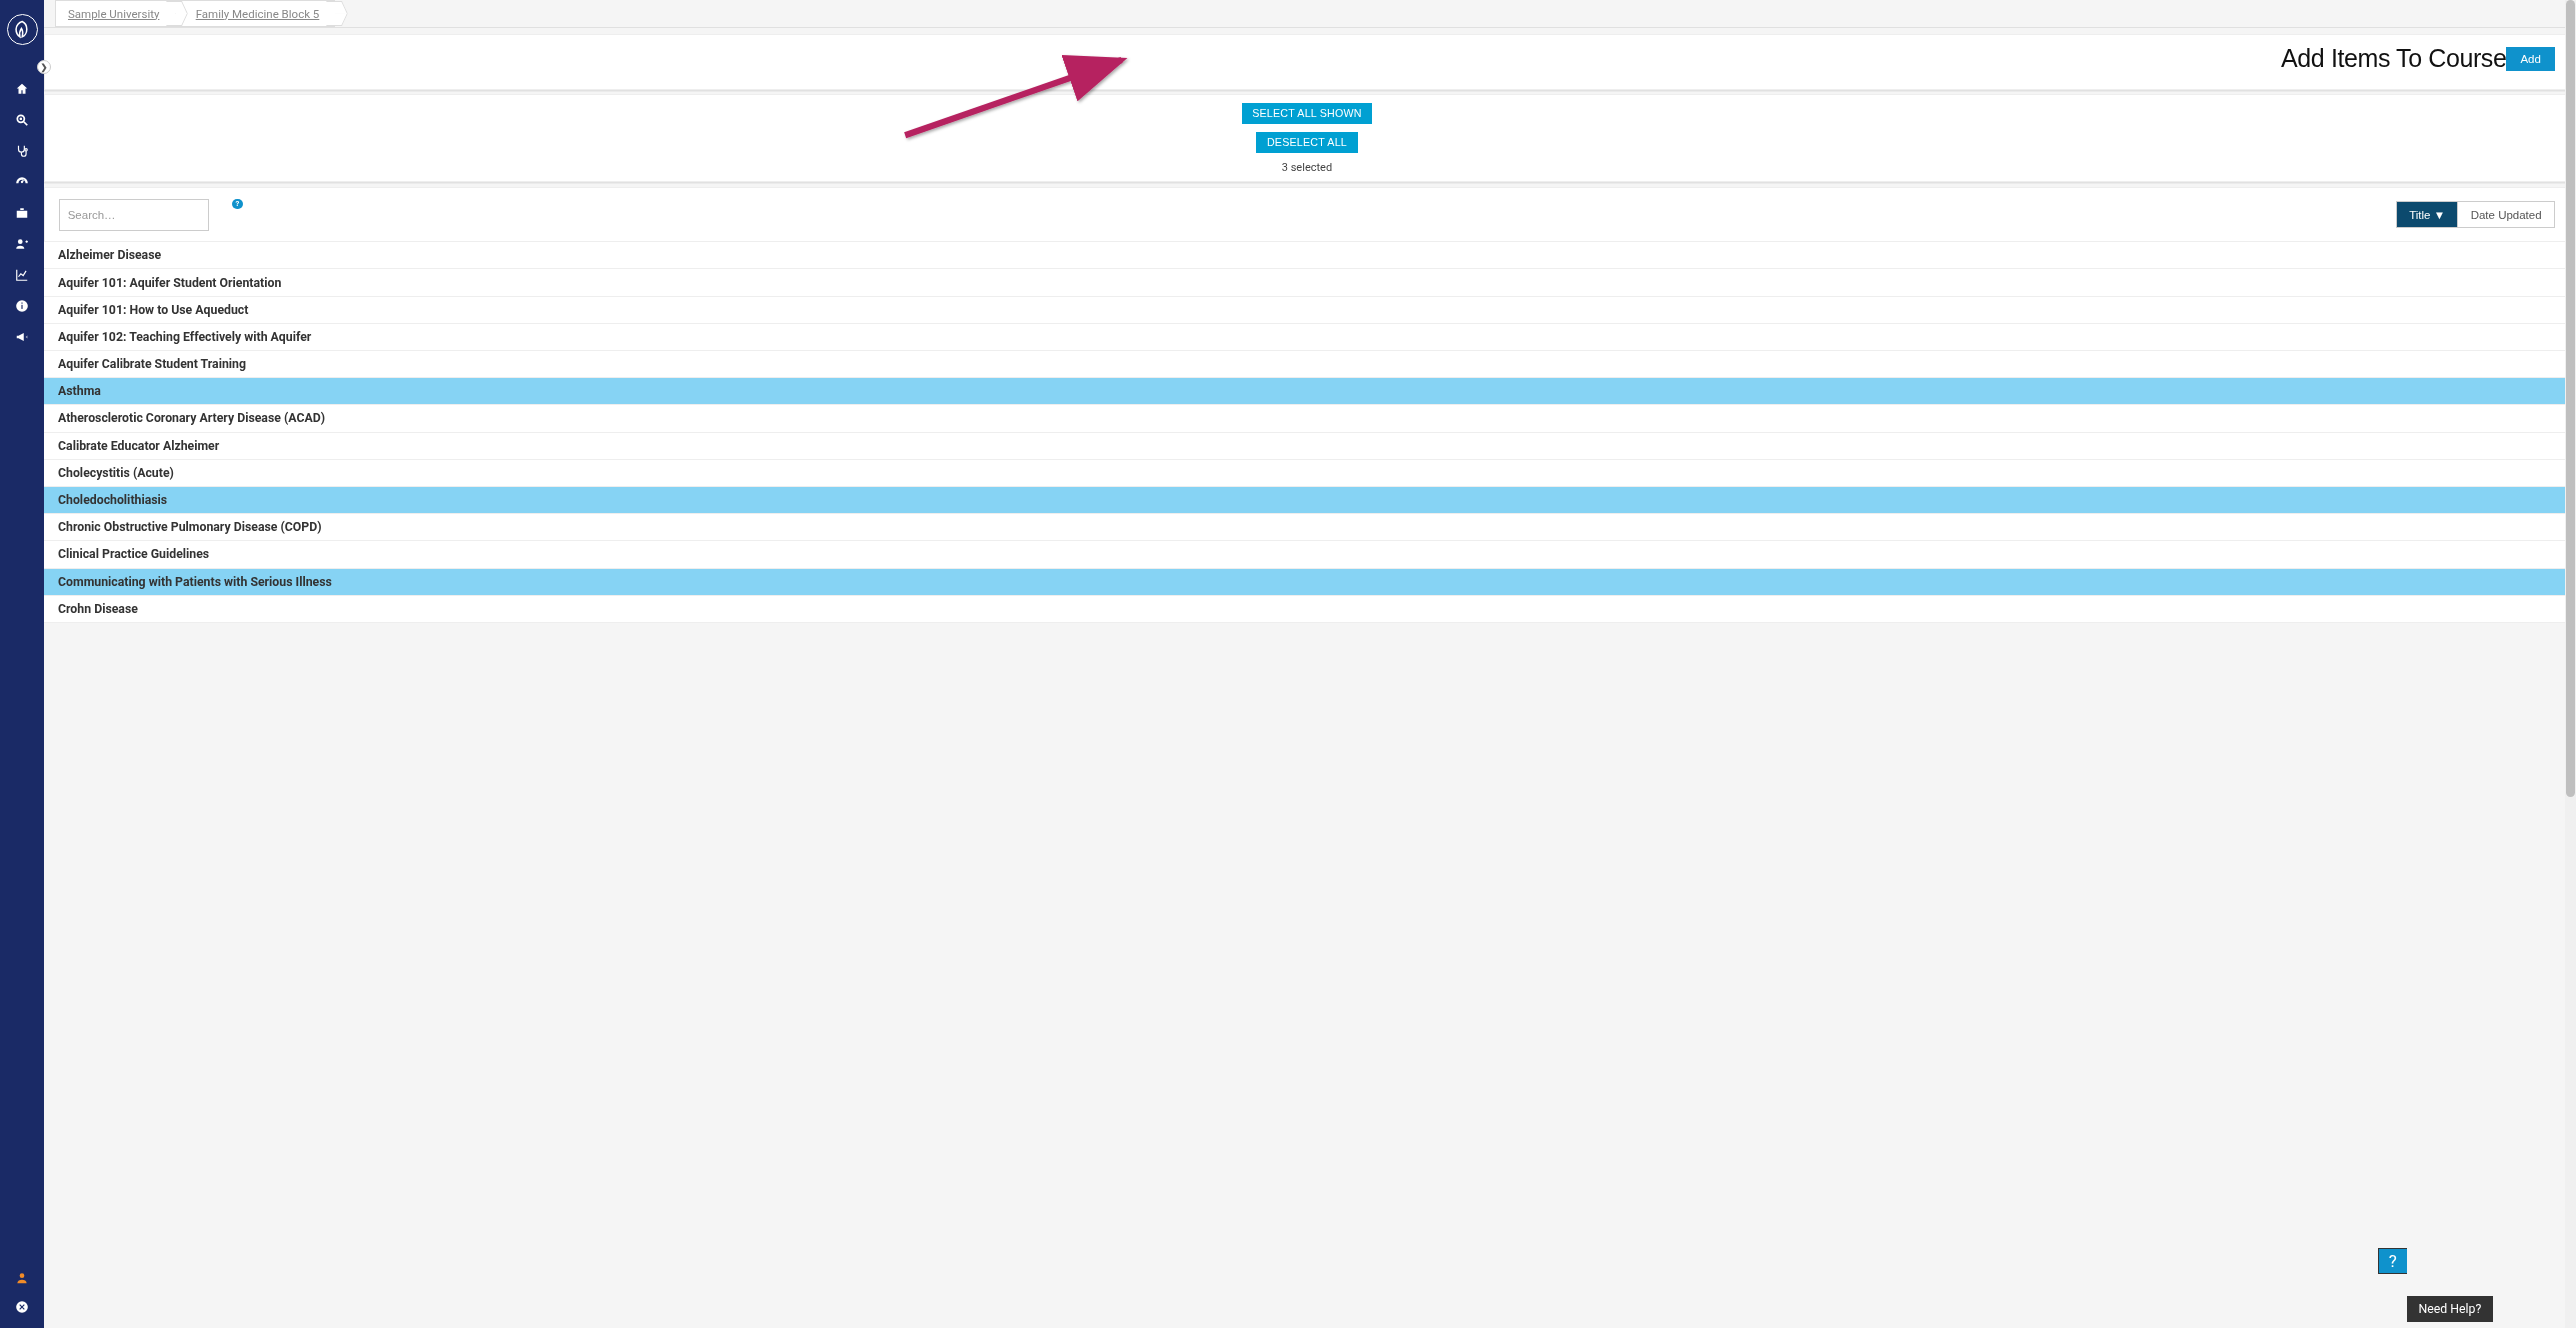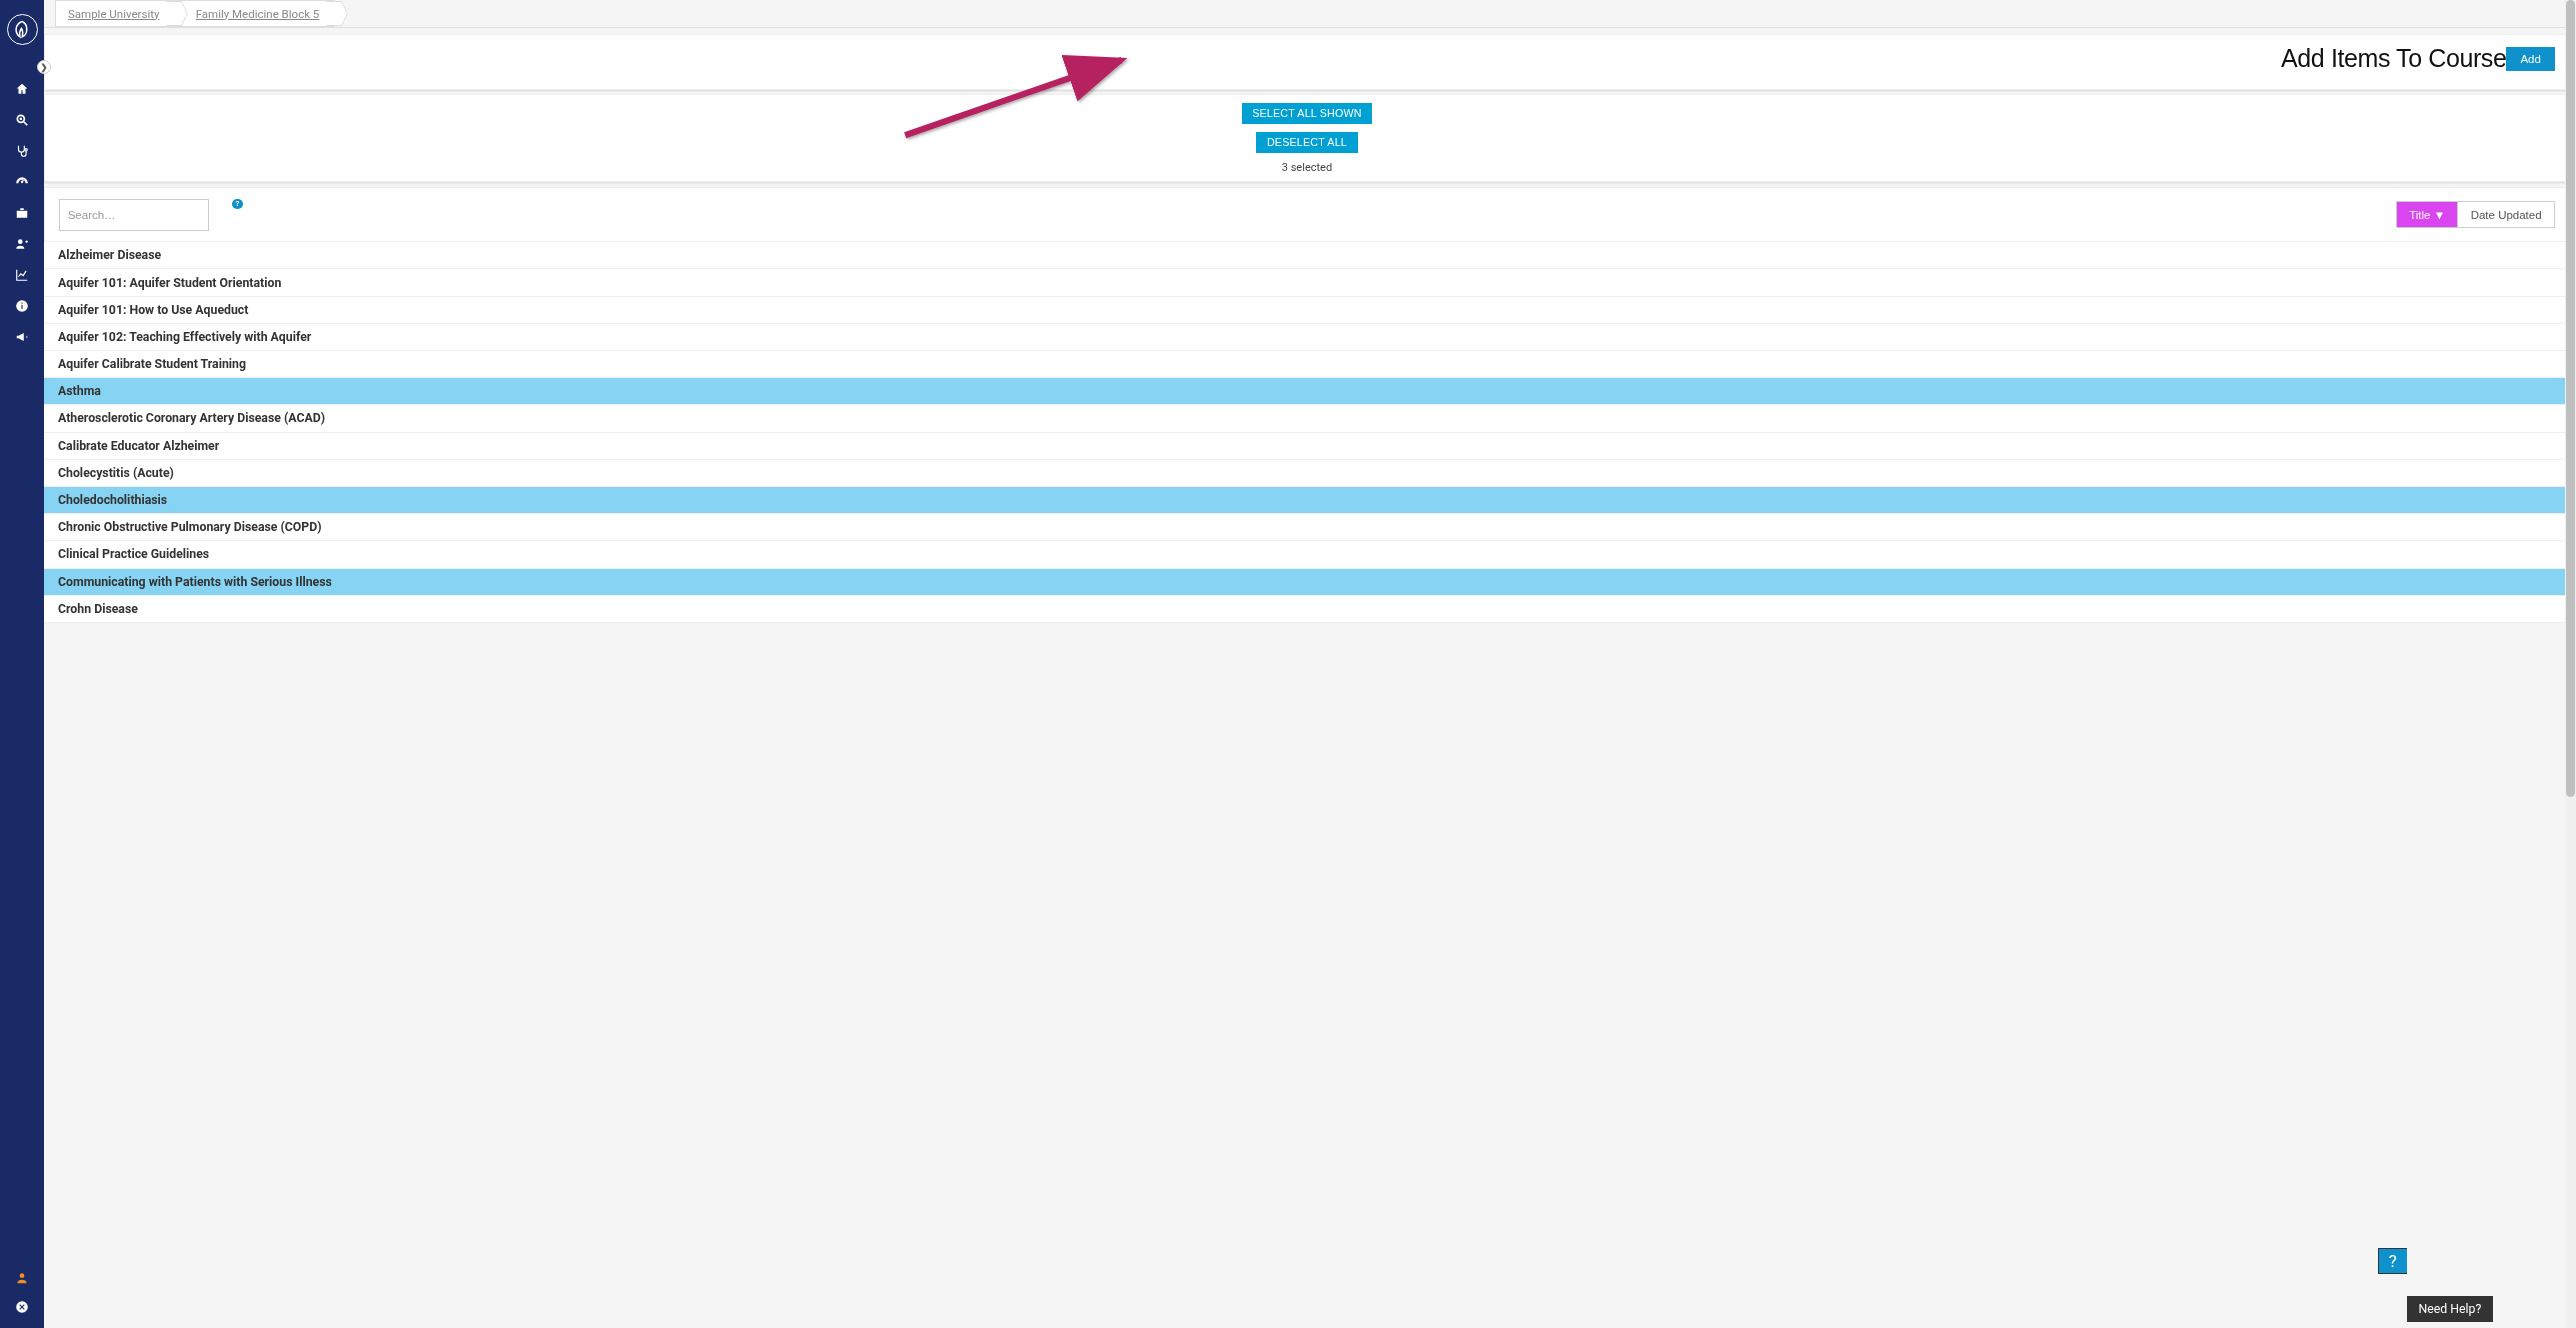--- a/index.html
+++ b/index.html
@@ -244,21 +244,21 @@
     }
     .sort-btn {
       padding: 6.1px 12.3px;
       font-size: 11.5px;
       background: #fff;
       color: #555;
       border: none;
       cursor: pointer;
     }
     .sort-btn.active {
-      background: #d946ef;
+      background: #0c4a6e;
       color: #fff;
     }
     .sort-btn + .sort-btn { border-left: 0.8px solid #ccc; }
     
     .item-list {
       margin-top: 0;
       background: #fff;
       font-weight: bold;
     }
     .list-row {

